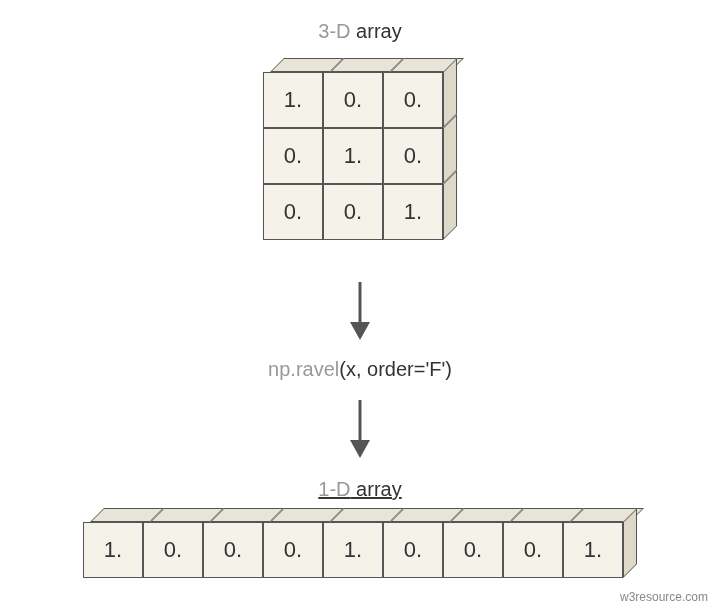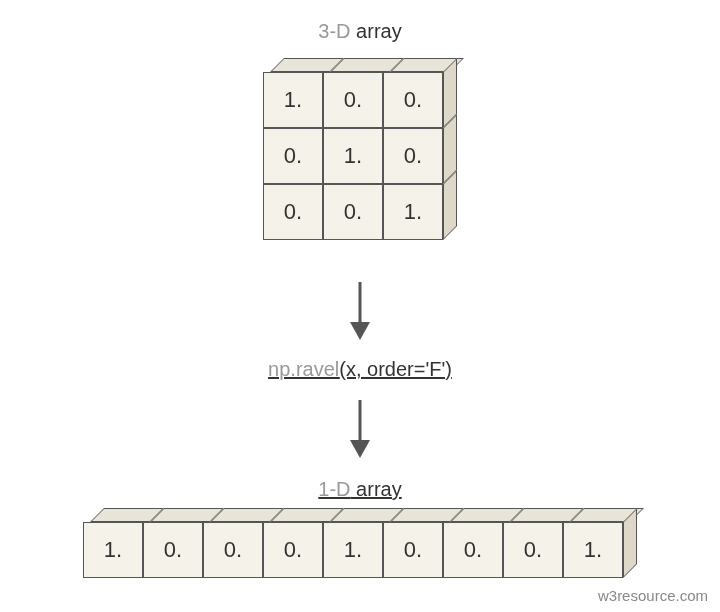--- a/index.html
+++ b/index.html
@@ -12,21 +12,21 @@
   }
   .title {
     position: absolute;
     width: 100%;
     text-align: center;
     font-size: 20px;
     color: #333;
   }
   .title .dim { color: #999; }
   .title-top { top: 20px; }
-  .title-mid { top: 358px; text-decoration: underline; }
+  .title-mid { top: 358px; }
   .title-bot { top: 478px; text-decoration: underline; }
   .grid3d {
     position: absolute;
     left: 50%;
     transform: translateX(-50%);
     top: 58px;
   }
   .row3d {
     position: absolute;
     left: 50%;
@@ -72,21 +72,21 @@
   .arrow {
     position: absolute;
     left: 50%;
     transform: translateX(-50%);
   }
   .arrow svg { display: block; }
   .watermark {
     position: absolute;
     right: 12px;
     bottom: 8px;
-    font-size: 15px;
+    font-size: 12px;
     color: #888;
   }
 </style>
 </head>
 <body>
 
 <div class="title title-top">
   <span class="dim">3-D</span><span> array</span>
 </div>
 

